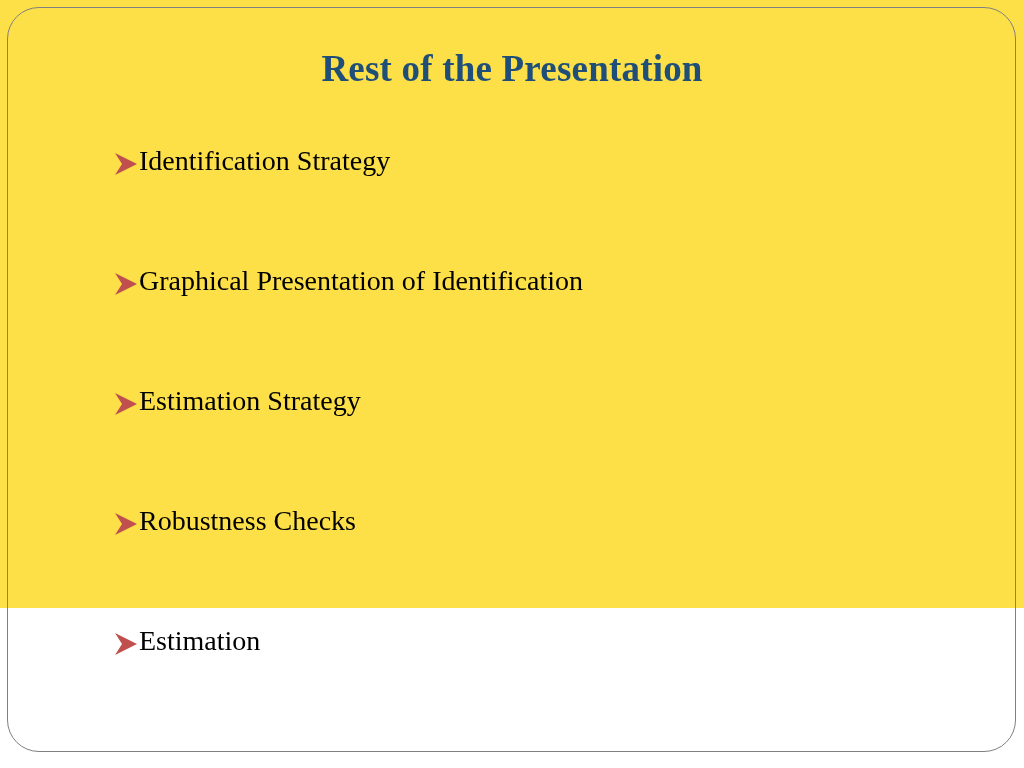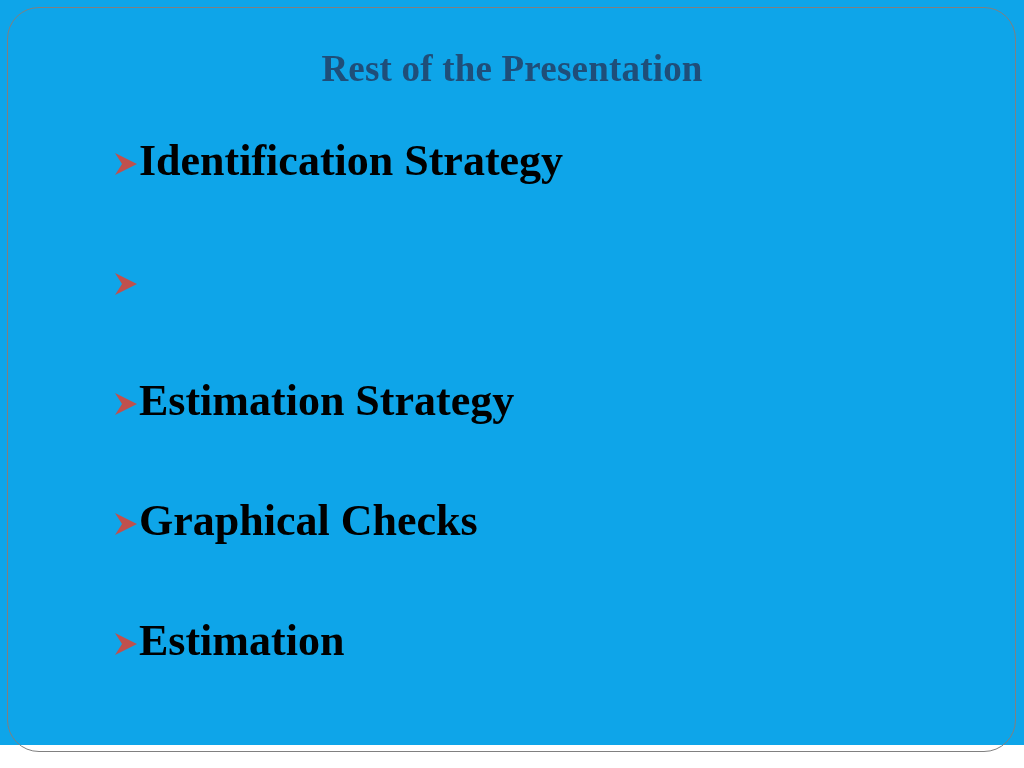--- a/index.html
+++ b/index.html
@@ -10,22 +10,22 @@
   body {
     width: 1024px;
     height: 768px;
     overflow: hidden;
     font-family: "Liberation Serif", "DejaVu Serif", serif;
   }
 
   .slide {
     position: relative;
     width: 1024px;
-    height: 745px;
-    background: #0ea5e9;
+    height: 608px;
+    background: #fde047;
     box-sizing: border-box;
   }
 
   
   .slide-frame {
     position: absolute;
     left: 7px;
     top: 7px;
     width: 1009px;
     height: 745px;
@@ -76,22 +76,22 @@
   }
   .bullet-marker svg {
     display: block;
     width: 26px;
     height: 36px;
   }
 
   .bullet-text {
     flex: 1 1 auto;
     font-family: "Liberation Serif", "DejaVu Serif", serif;
-    font-size: 44px;
-    font-weight: bold;
+    font-size: 28px;
+    font-weight: normal;
     color: #000000;
     line-height: 42px;
     white-space: nowrap;
   }
 </style>
 </head>
 <body>
 
 <div class="slide">
 
@@ -109,38 +109,39 @@
       </span>
       <span class="bullet-text">Identification Strategy</span>
     </li>
 
     <li class="bullet-item">
       <span class="bullet-marker">
         <svg viewBox="0 0 26 36" xmlns="http://www.w3.org/2000/svg">
           <path d="M2 7 L24 18 L2 29 L9 18 Z" fill="#C0504D"></path>
         </svg>
       </span>
+      <span class="bullet-text">Graphical Presentation of Identification</span>
     </li>
 
     <li class="bullet-item">
       <span class="bullet-marker">
         <svg viewBox="0 0 26 36" xmlns="http://www.w3.org/2000/svg">
           <path d="M2 7 L24 18 L2 29 L9 18 Z" fill="#C0504D"></path>
         </svg>
       </span>
       <span class="bullet-text">Estimation Strategy</span>
     </li>
 
     <li class="bullet-item">
       <span class="bullet-marker">
         <svg viewBox="0 0 26 36" xmlns="http://www.w3.org/2000/svg">
           <path d="M2 7 L24 18 L2 29 L9 18 Z" fill="#C0504D"></path>
         </svg>
       </span>
-      <span class="bullet-text">Graphical Checks</span>
+      <span class="bullet-text">Robustness Checks</span>
     </li>
 
     <li class="bullet-item">
       <span class="bullet-marker">
         <svg viewBox="0 0 26 36" xmlns="http://www.w3.org/2000/svg">
           <path d="M2 7 L24 18 L2 29 L9 18 Z" fill="#C0504D"></path>
         </svg>
       </span>
       <span class="bullet-text">Estimation</span>
     </li>

